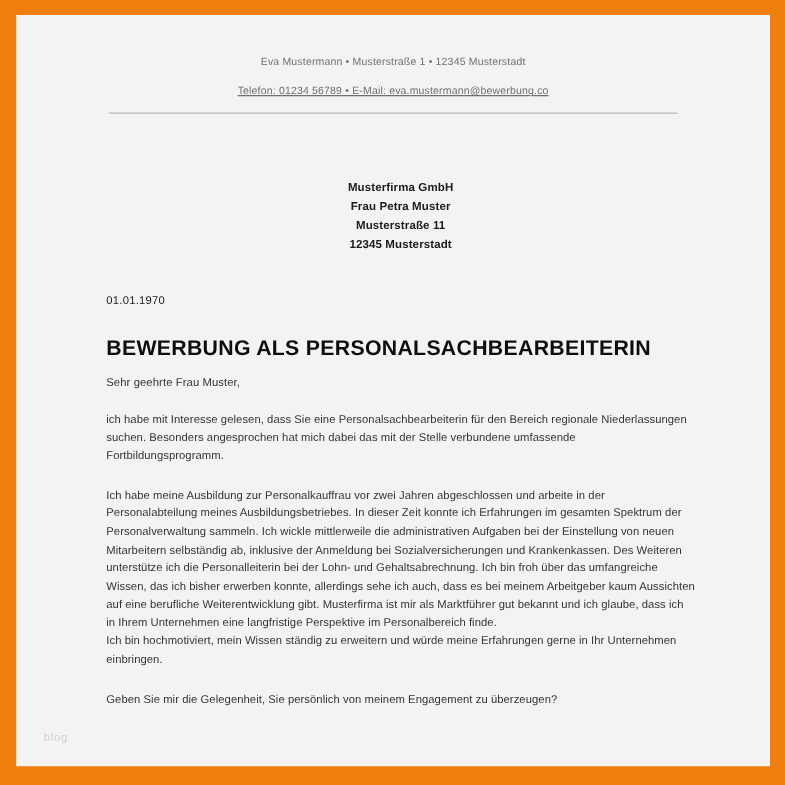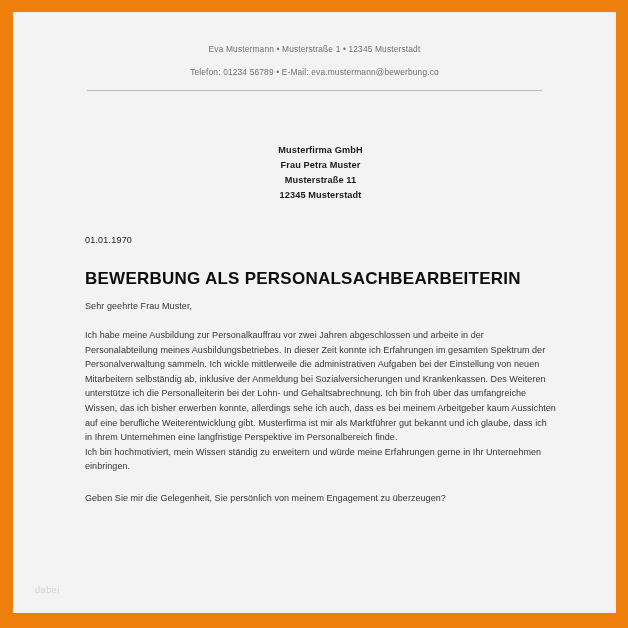--- a/index.html
+++ b/index.html
@@ -42,20 +42,21 @@
     text-align: center;
   }
   .letterhead-line {
     font-size: 8.4px;
     color: #6f6f74;
     letter-spacing: 0.15px;
     line-height: 1.1;
   }
   .letterhead-line.second {
     margin-top: 14px;
+    text-decoration: underline;
   }
 
   .divider {
     margin: 13px auto 0 auto;
     width: 455px;
     height: 1px;
     background: #b9b9bd;
   }
 
   
@@ -143,22 +144,23 @@
         <div>Musterstraße 11</div>
         <div>12345 Musterstadt</div>
       </div>
 
       <div class="date">01.01.1970</div>
 
       <div class="subject">BEWERBUNG ALS PERSONALSACHBEARBEITERIN</div>
 
       <div class="salutation">Sehr geehrte Frau Muster,</div>
 
+      <div class="para">ich habe mit Interesse gelesen, dass Sie eine Personalsachbearbeiterin für den Bereich regionale Niederlassungen suchen. Besonders angesprochen hat mich dabei das mit der Stelle verbundene umfassende Fortbildungsprogramm.</div>
       <div class="para">Ich habe meine Ausbildung zur Personalkauffrau vor zwei Jahren abgeschlossen und arbeite in der Personalabteilung meines Ausbildungsbetriebes. In dieser Zeit konnte ich Erfahrungen im gesamten Spektrum der Personalverwaltung sammeln. Ich wickle mittlerweile die administrativen Aufgaben bei der Einstellung von neuen Mitarbeitern selbständig ab, inklusive der Anmeldung bei Sozialversicherungen und Krankenkassen. Des Weiteren unterstütze ich die Personalleiterin bei der Lohn- und Gehaltsabrechnung. Ich bin froh über das umfangreiche Wissen, das ich bisher erwerben konnte, allerdings sehe ich auch, dass es bei meinem Arbeitgeber kaum Aussichten auf eine berufliche Weiterentwicklung gibt. Musterfirma ist mir als Marktführer gut bekannt und ich glaube, dass ich in Ihrem Unternehmen eine langfristige Perspektive im Personalbereich finde.</div>
       <div class="para tight">Ich bin hochmotiviert, mein Wissen ständig zu erweitern und würde meine Erfahrungen gerne in Ihr Unternehmen einbringen.</div>
       <div class="para">Geben Sie mir die Gelegenheit, Sie persönlich von meinem Engagement zu überzeugen?</div>
 
     </div>
 
-    <div class="watermark">dabei</div>
+    <div class="watermark">blog</div>
 
   </div>
 </div>
 
 </body></html>

